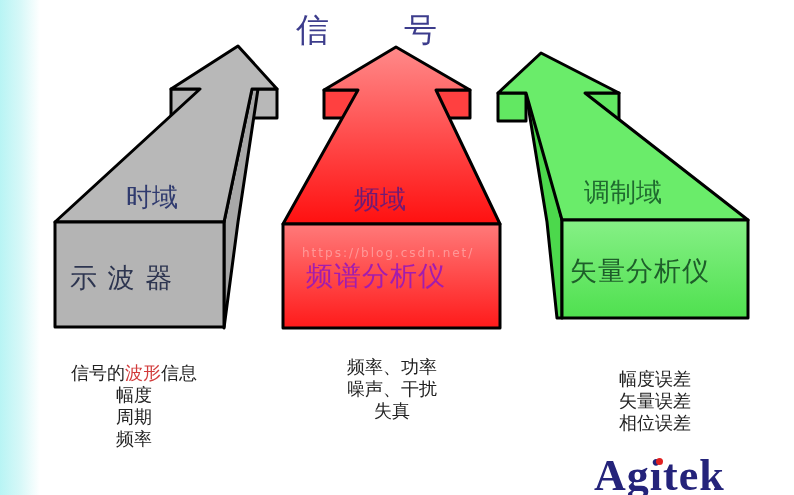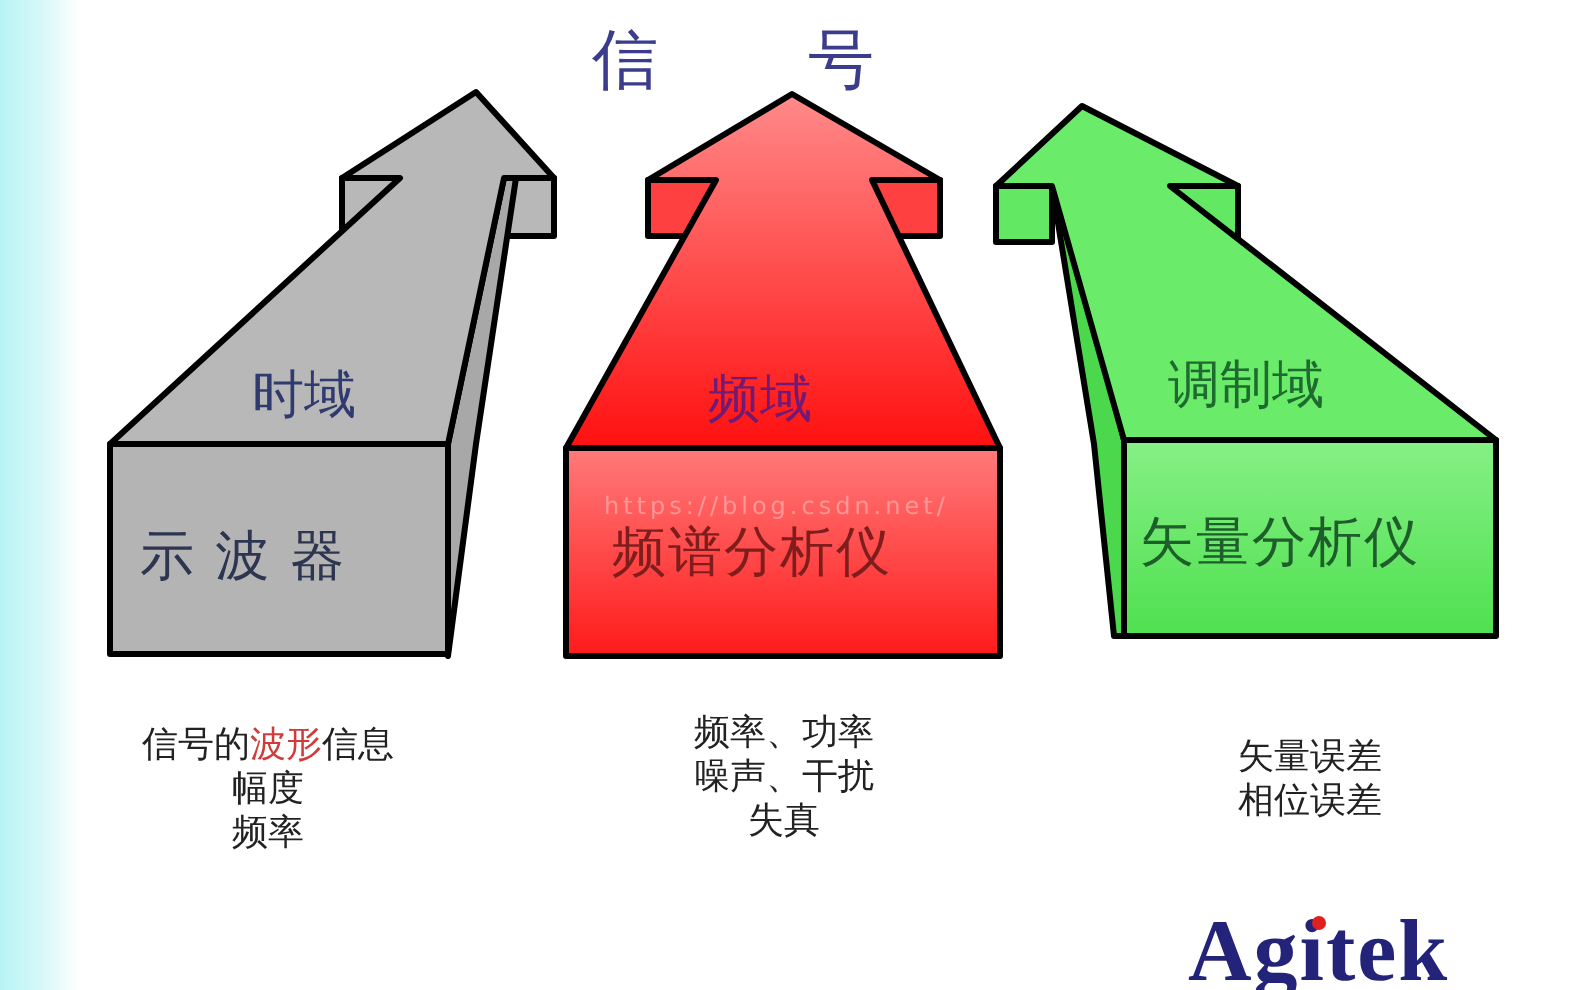--- a/index.html
+++ b/index.html
@@ -84,36 +84,38 @@
 </svg>
 
 <div class="title-char" style="left:296px;">信</div>
 <div class="title-char" style="left:404px;">号</div>
 
 <div class="domain-label" style="left:126px; top:180px;font-family:Liberation Serif, serif;">时域</div>
 <div class="domain-label" style="left:354px; top:182px; color:#701a75;">频域</div>
 <div class="domain-label" style="left:584px; top:175px; color:#1f6b2f;">调制域</div>
 
 <div class="instr-label" style="left:70px; top:260px; color:#2d3550;">示 波 器</div>
-<div class="instr-label" style="left:306px; top:258px; color:#7f1d1d;">频谱分析仪</div>
+<div class="instr-label" style="left:306px; top:258px; color:#a21caf;">频谱分析仪</div>
 <div class="instr-label" style="left:570px; top:253px; color:#1e5e2a;font-family:Liberation Serif, serif;">矢量分析仪</div>
 
 <div class="watermark">https://blog.csdn.net/</div>
 
 <div class="info-block" style="left:46px; top:362px; width:176px;">
   <span><span>信号的</span><span class="hl">波形</span><span>信息</span></span>
   <span class="sub">幅度</span>
+  <span class="sub">周期</span>
   <span class="sub">频率</span>
 </div>
 
 <div class="info-block" style="left:282px; top:356px; width:220px;">
   <span class="sub">频率、功率</span>
   <span class="sub">噪声、干扰</span>
   <span class="sub">失真</span>
 </div>
 
 <div class="info-block" style="left:570px; top:368px; width:170px;">
+  <span class="sub">幅度误差</span>
   <span class="sub">矢量误差</span>
   <span class="sub">相位误差</span>
 </div>
 
 <div class="logo">Agitek</div>
 <div class="logo-dot"></div>
 
 </body></html>

